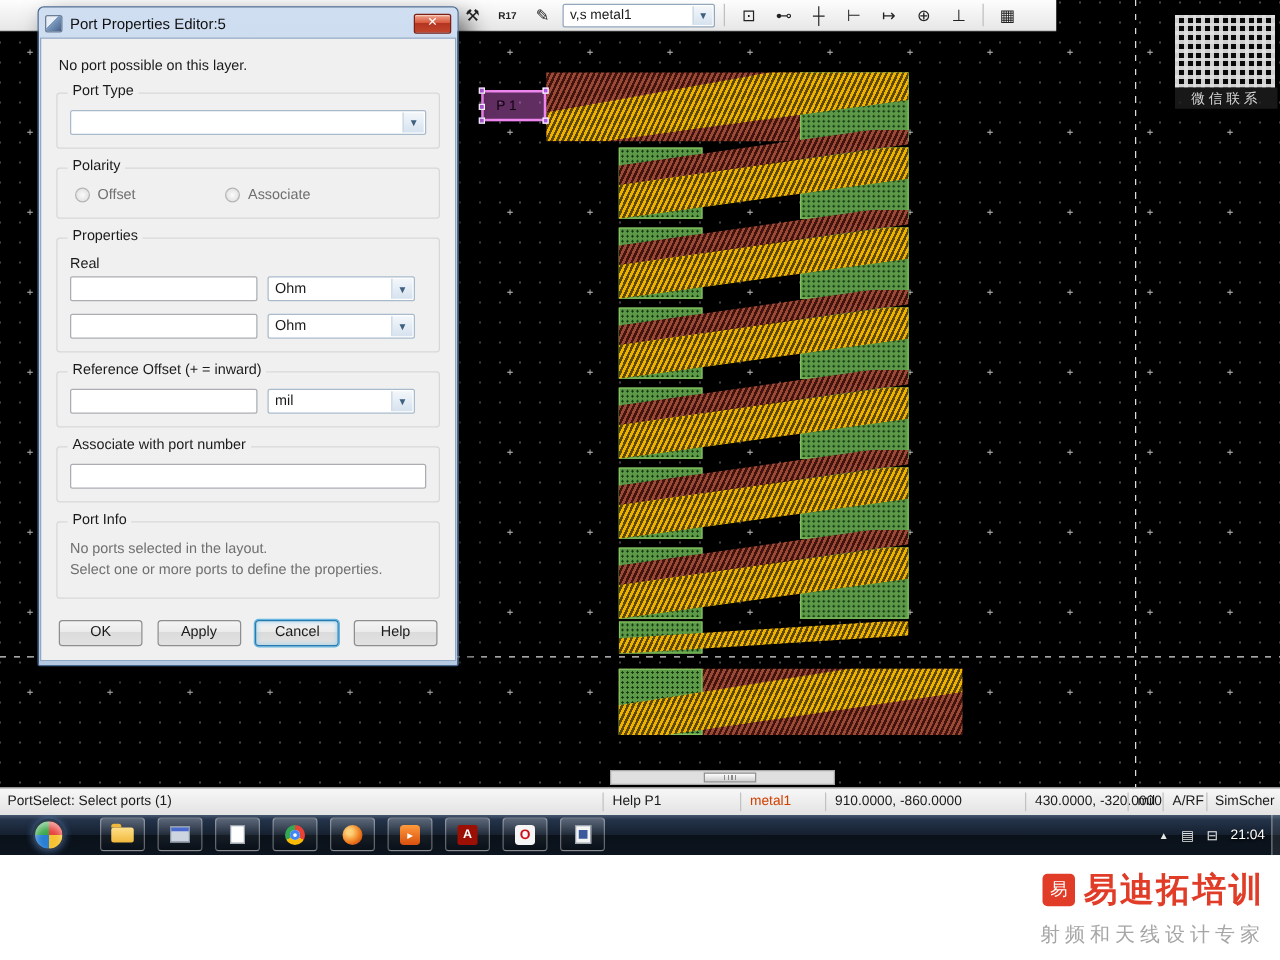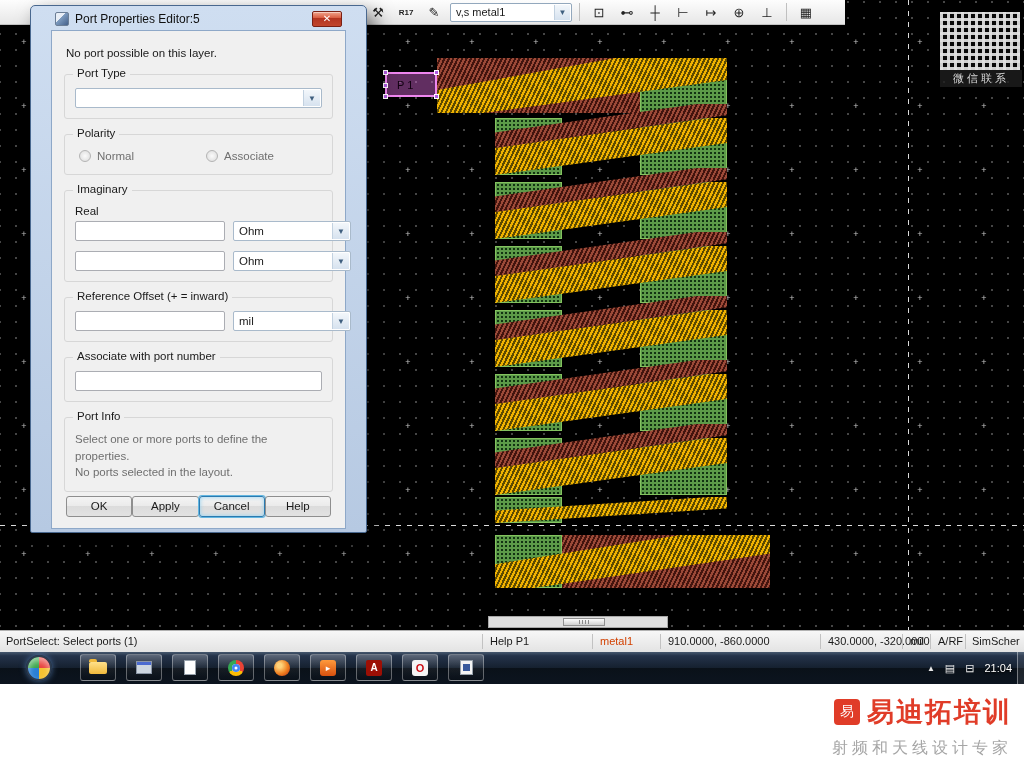--- a/index.html
+++ b/index.html
@@ -63,21 +63,21 @@
   .tsep { width:1px; height:18px; background:#c0c0c0; margin:0 3px; }
   #layer-combo { width:122px; height:19px; background:#fff; border:1px solid #93a8bd; border-radius:2px; position:relative;
     font-size:11px; color:#1a1a1a; display:flex; align-items:center; padding-left:5px; }
   #layer-combo .arr { position:absolute; right:1px; top:1px; bottom:1px; width:16px;
     background:linear-gradient(#f3f7fb,#d6e2ef); border-left:1px solid #c2d1e0; display:flex; align-items:center; justify-content:center;
     font-size:8px; color:#3f5f7f; }
 
   
   #dialog { position:absolute; left:30px; top:5px; width:337px; height:528px; z-index:20;
     background:linear-gradient(180deg,#cfdef1,#b6c9e2); border:1px solid #49688f; border-radius:5px 5px 2px 2px;
-    padding:2px 20px 3px; box-shadow:7px 9px 20px rgba(0,0,0,.6); }
+    padding:2px 1px 3px; box-shadow:7px 9px 20px rgba(0,0,0,.6); }
   #dialog-titlebar { height:22px; display:flex; align-items:center; gap:6px; padding:0 4px; }
   #dialog-title { font-size:12px; color:#101010; }
   #dialog-appicon { width:14px; height:14px; border:1px solid #6b7e96; border-radius:2px;
     background:linear-gradient(135deg,#e8eef6 40%,#7e9cc0 41%,#44608a); }
   #dialog-close { margin-left:auto; width:30px; height:16px; border:1px solid #7a2014; border-radius:2px;
     background:linear-gradient(#f0a58d,#d8573c 45%,#b33420 46%,#c1452c); color:#fff; font-size:10px; line-height:14px;
     text-align:center; box-shadow:inset 0 1px 0 rgba(255,255,255,.45); }
   #dialog-body { position:relative; background:#f0f0f0; border:1px solid #8ea8c8; height:499px; font-size:11.5px; color:#1a1a1a; }
   #dlg-message { margin:16px 10px 0 14px; }
   .group { position:relative; border:1px solid #d7d7d7; border-radius:3px; margin:15px 12px 0; padding:13px 10px 10px; }
@@ -433,31 +433,31 @@
           <span></span>
           <span class="arr">▼</span>
         </div>
       </div>
 
       <div class="group">
         <span class="gl-label">Polarity</span>
         <div class="radio-row">
           <div class="radio-item">
             <span class="radio-dot"></span>
-            <span>Normal</span>
+            <span>Offset</span>
           </div>
           <div class="radio-item">
             <span class="radio-dot"></span>
             <span>Associate</span>
           </div>
         </div>
       </div>
 
       <div class="group">
-        <span class="gl-label">Imaginary</span>
+        <span class="gl-label">Properties</span>
         <div class="sub-label">Real</div>
         <div class="frow" style="margin-bottom:10px">
           <input class="textbox" value="" style="">
           <div class="combo">
             <span>Ohm</span>
             <span class="arr">▼</span>
           </div>
         </div>
         <div class="frow">
           <input class="textbox" value="" style="">
@@ -479,22 +479,22 @@
         </div>
       </div>
 
       <div class="group">
         <span class="gl-label">Associate with port number</span>
         <input class="textbox" value="" style="">
       </div>
 
       <div class="group" style="min-height:62px">
         <span class="gl-label">Port Info</span>
+        <div class="info-text">No ports selected in the layout.</div>
         <div class="info-text">Select one or more ports to define the properties.</div>
-        <div class="info-text">No ports selected in the layout.</div>
       </div>
 
       <div id="dlg-buttons">
         <div class="btn">OK</div>
         <div class="btn">Apply</div>
         <div class="btn focused">Cancel</div>
         <div class="btn">Help</div>
       </div>
     </div>
   </div>

